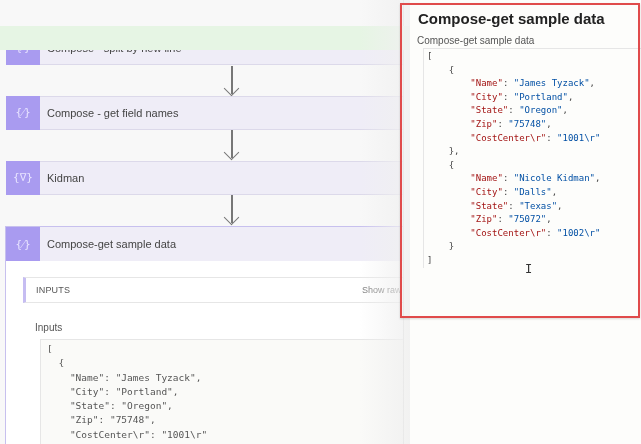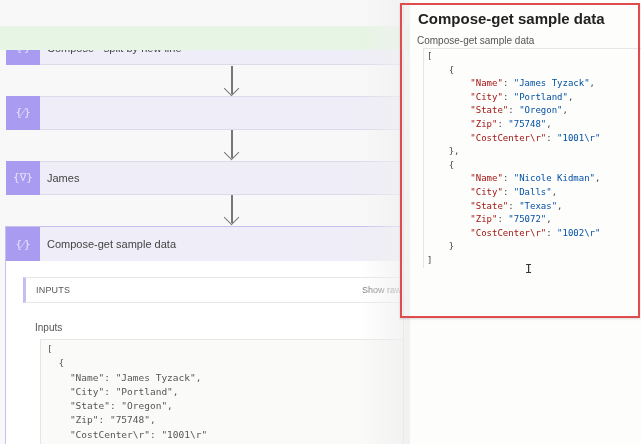--- a/index.html
+++ b/index.html
@@ -48,29 +48,30 @@
     <div class="step-icon">{⁄}</div>
     <span class="step-label">Compose - split by new line</span>
   </div>
   <div class="arrow" style="top:66px;">
       <div class="shaft"></div>
       <div class="head"></div>
     </div>
 
   <div class="step" style="top:96px;">
     <div class="step-icon">{⁄}</div>
+    <span class="step-label">Compose - get field names</span>
   </div>
   <div class="arrow" style="top:130px;">
       <div class="shaft"></div>
       <div class="head"></div>
     </div>
 
   <div class="step" style="top:161px;">
     <div class="step-icon">{∇}</div>
-    <span class="step-label">James</span>
+    <span class="step-label">Kidman</span>
   </div>
   <div class="arrow" style="top:195px;">
       <div class="shaft"></div>
       <div class="head"></div>
     </div>
 
   <div class="expanded">
     <div class="expanded-header">
       <div class="step-icon">{⁄}</div>
       <span class="step-label">Compose-get sample data</span>

